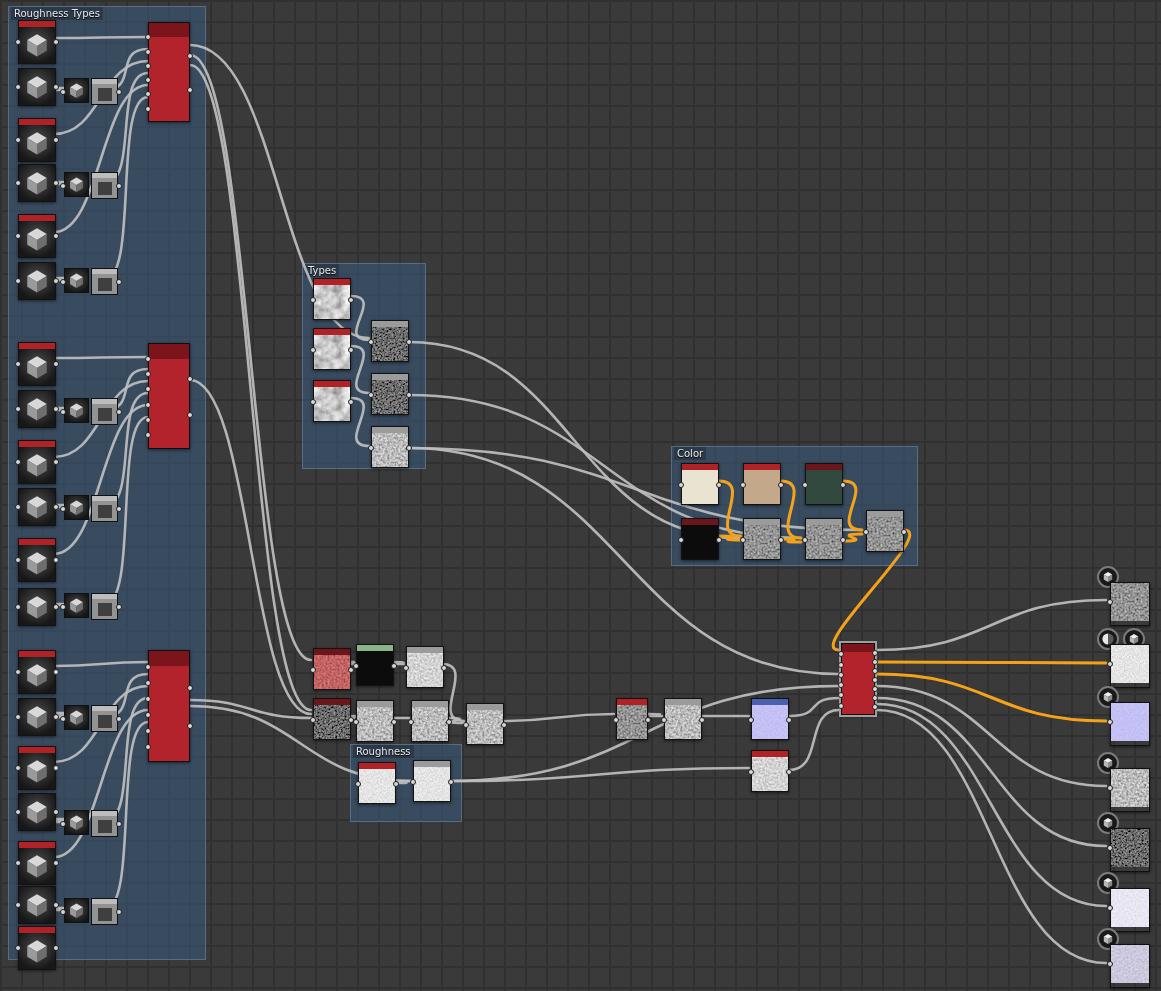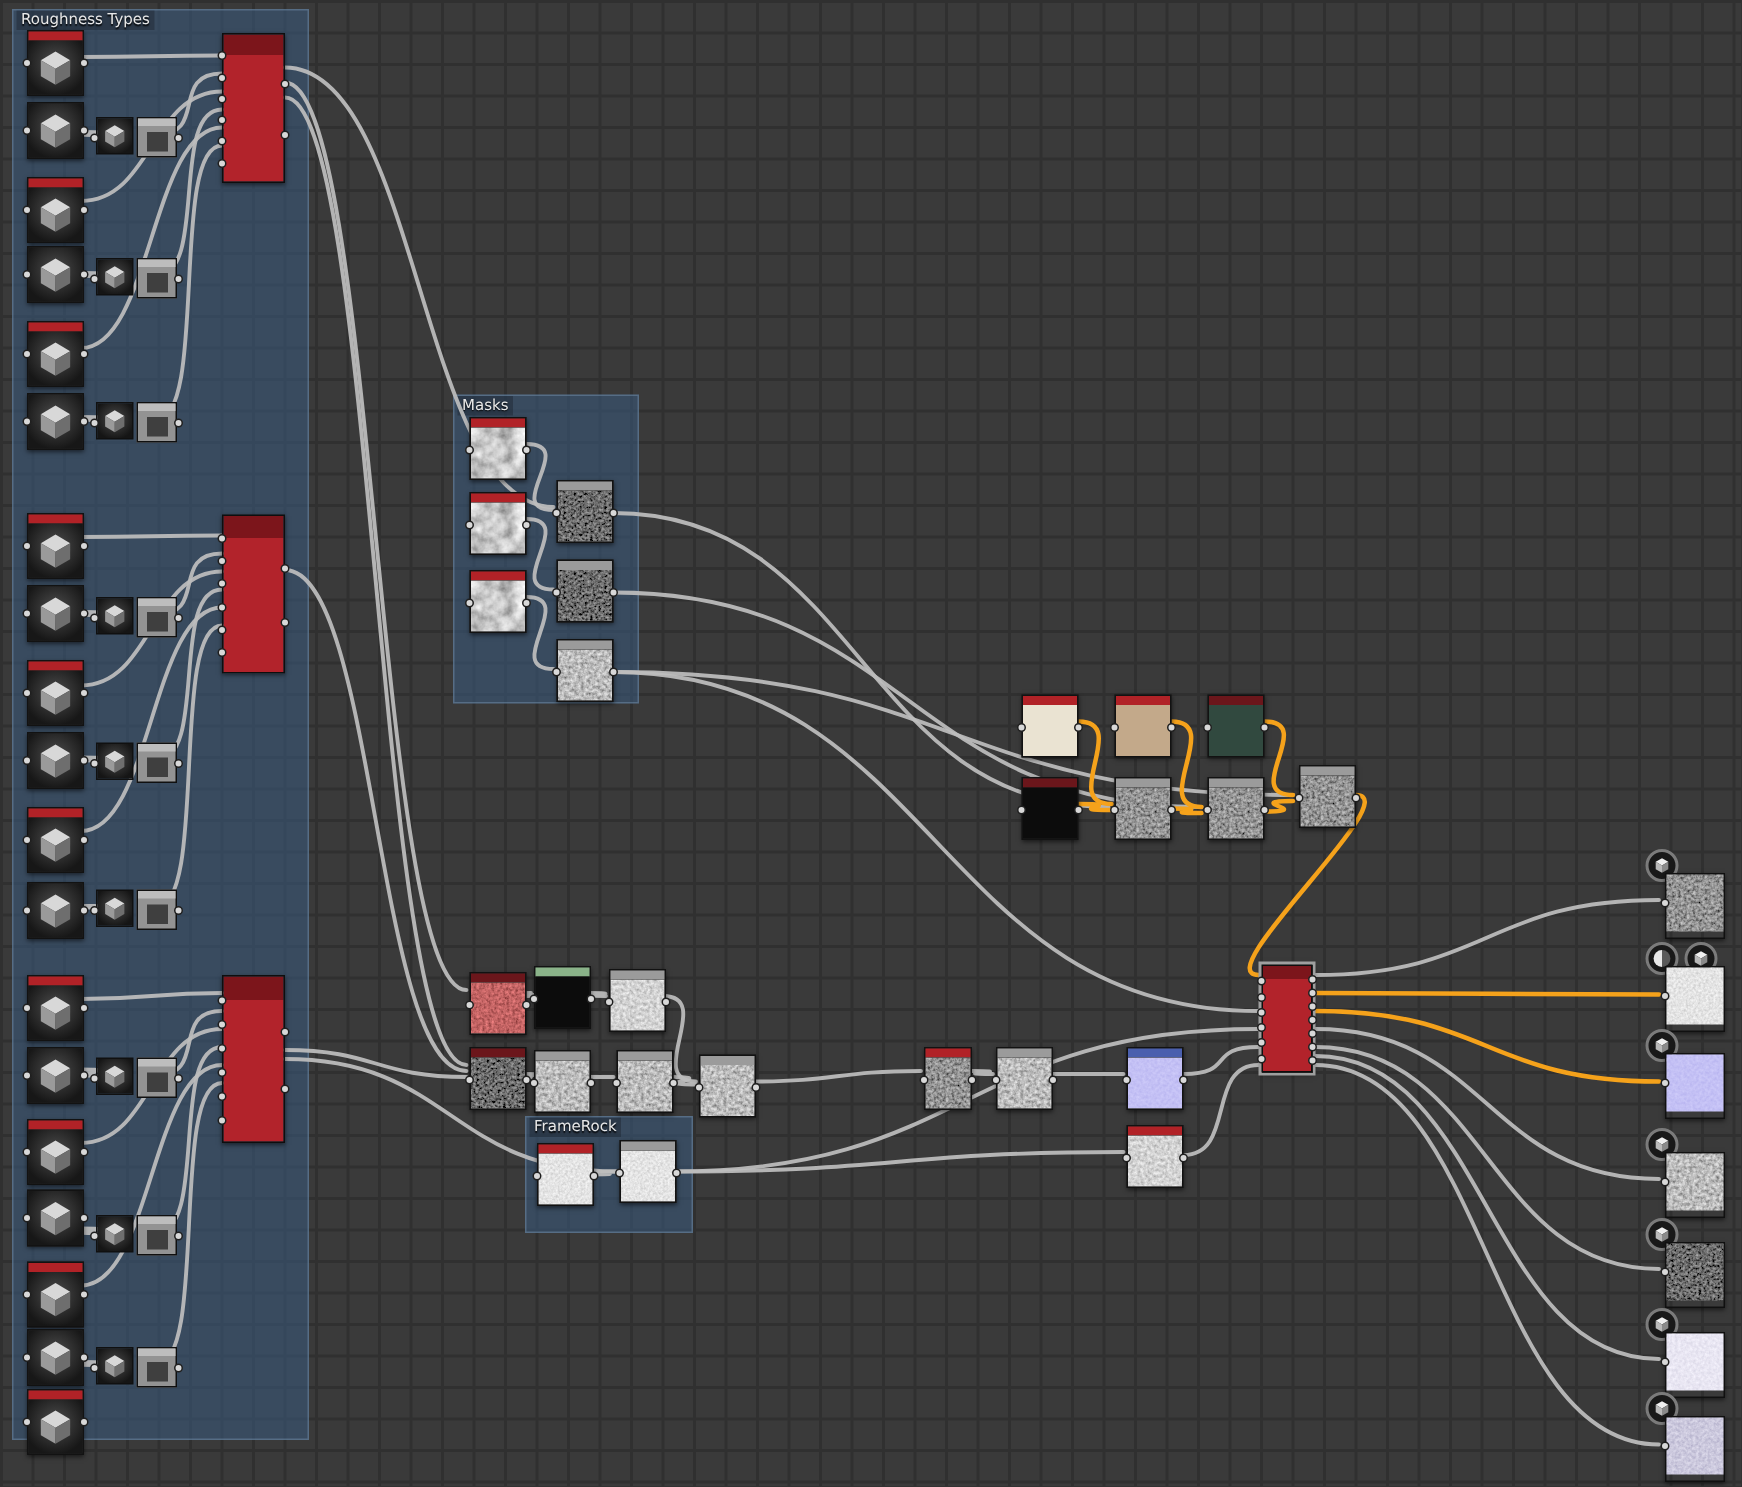--- a/index.html
+++ b/index.html
@@ -83,24 +83,27 @@
         <feColorMatrix type="matrix" values="0.4 0 0 0 0.4  0.4 0 0 0 0.38  0.35 0 0 0 0.55  0 0 0 0 1"></feColorMatrix>
       </filter>
     </defs>
   </svg>
 
   <div id="frames">
       <div class="frame" style="left: 8px; top: 6px; width: 198px; height: 954px;">
         <span class="frame-label">Roughness Types</span>
       </div>
       <div class="frame" style="left: 302px; top: 263px; width: 124px; height: 206px;">
-        <span class="frame-label">Masks</span>
+        <span class="frame-label">Types</span>
+      </div>
+      <div class="frame" style="left: 671px; top: 446px; width: 247px; height: 120px;">
+        <span class="frame-label">Color</span>
       </div>
       <div class="frame" style="left: 350px; top: 744px; width: 112px; height: 78px;">
-        <span class="frame-label">FrameRock</span>
+        <span class="frame-label">Roughness</span>
       </div>
     </div>
   <svg id="wires" width="1161" height="991">
       <path d="M54,38 C101,38 101,37 148,37" class="wire"></path>
       <path d="M104,90 C139,90 113,49 148,49" class="wire"></path>
       <path d="M54,134 C101,134 101,61 148,61" class="wire"></path>
       <path d="M104,184 C139,184 113,73 148,73" class="wire"></path>
       <path d="M54,232 C101,232 101,85 148,85" class="wire"></path>
       <path d="M104,280 C139,280 113,97 148,97" class="wire"></path>
       <path d="M54,88 C89,88 29,90 64,90" class="wire"></path>

